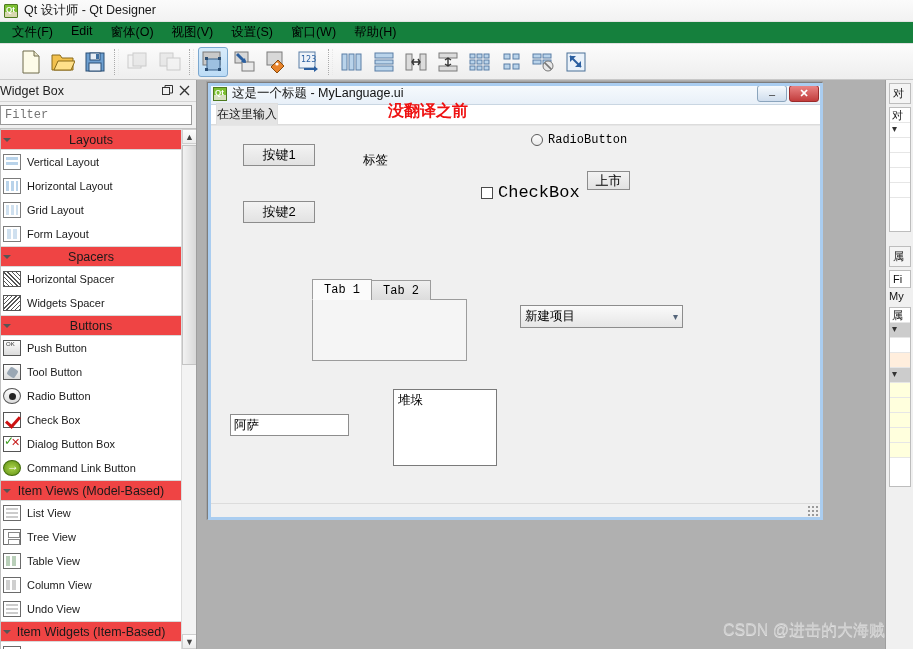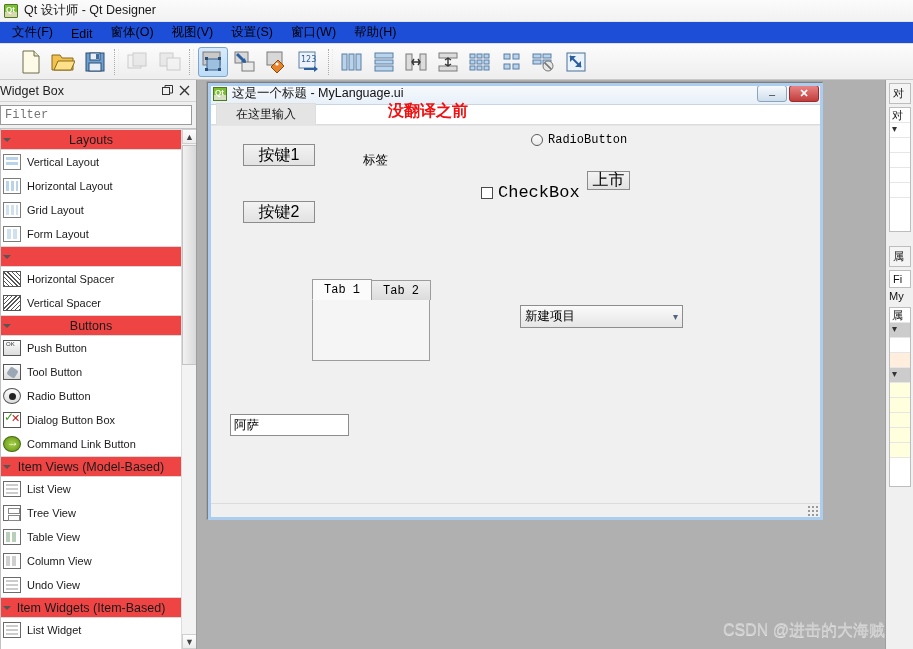--- a/index.html
+++ b/index.html
@@ -32,21 +32,21 @@
   .qt-logo::after {
     content: "Qt"; position: absolute; left: 1px; top: -2px;
     font-size: 8px; color: #fff; font-family: "Liberation Sans", sans-serif;
     font-weight: bold; line-height: 14px;
   }
   .title-text { font-size: 12.5px; color: #1a1a1a; white-space: nowrap; }
 
   
   .menubar {
     position: absolute; left: 0; top: 22px; width: 913px; height: 22px;
-    background: #1d4ed8; display: flex; align-items: flex-end;
+    background: #15803d; display: flex; align-items: flex-start;
     padding-left: 3px; border-bottom: 1px solid #e0e0e0;
   }
   .menu-item {
     font-size: 12.5px; color: #000; padding: 2px 9px; white-space: nowrap;
     cursor: default;
   }
 
   
   .toolbar {
     position: absolute; left: 0; top: 44px; width: 913px; height: 36px;
@@ -243,21 +243,21 @@
     background: linear-gradient(#e98484,#c23c3c);
     border-color: #9b2b2b; color: #fff; font-weight: bold;
   }
   .fw-menubar {
     height: 20px; background: #fff; border-bottom: 1px solid #dcdcdc;
     display: flex; align-items: center; padding-left: 8px; flex: none;
     position: relative;
   }
   .fw-menu-typehere {
     font-size: 12px; background: #e4e4e4; color: #111;
-    padding: 2px 19px; border: 1px solid #dedede;
+    padding: 2px 0; border: 1px solid #dedede;
   }
   .fw-redtext {
     position: absolute; left: 180px; top: -4px;
     font-size: 16px; color: #ee1111; font-weight: bold;
     white-space: nowrap;
   }
   .fw-body {
     flex: 1; position: relative; background: #f0f0f0;
     background-image:
       radial-gradient(circle, #b9b9b9 0.6px, transparent 0.7px);
@@ -278,21 +278,21 @@
     position: absolute; left: 0; top: 0; width: 615px; height: 437px;
     border: 3px solid #aacdf0; pointer-events: none;
   }
 
   
   .w { position: absolute; }
   .qbtn {
     background: linear-gradient(#f3f3f3,#e2e2e2);
     border: 1px solid #8c8c8c;
     display: flex; align-items: center; justify-content: center;
-    font-size: 16px; color: #000;
+    font-size: 13px; color: #000;
   }
   .qlabel { font-size: 12.5px; color: #000; white-space: nowrap; }
   .qradio { display: flex; align-items: center; }
   .qradio .bullet {
     width: 12px; height: 12px; border: 1px solid #5b5b5b;
     border-radius: 50%; background: linear-gradient(#fdfdfd,#eaeaea);
     margin-right: 5px; flex: none;
   }
   .qradio .txt {
     font-family: "Liberation Mono", monospace; font-size: 12px; color: #000;
@@ -572,45 +572,50 @@
         <span class="wb-row-icon ic-grid"></span>
         <span class="wb-row-label">Grid Layout</span>
       </div>
       <div class="wb-row">
         <span class="wb-row-icon ic-form"></span>
         <span class="wb-row-label">Form Layout</span>
       </div>
 
       <div class="wb-group">
         <span class="wb-group-arrow"></span>
+        <span class="wb-group-label">Spacers</span>
       </div>
       <div class="wb-row">
         <span class="wb-row-icon ic-hspacer"></span>
         <span class="wb-row-label">Horizontal Spacer</span>
       </div>
       <div class="wb-row">
         <span class="wb-row-icon ic-vspacer"></span>
-        <span class="wb-row-label">Vertical Spacer</span>
+        <span class="wb-row-label">Widgets Spacer</span>
       </div>
 
       <div class="wb-group">
         <span class="wb-group-arrow"></span>
         <span class="wb-group-label">Buttons</span>
       </div>
       <div class="wb-row">
         <span class="wb-row-icon ic-push"></span>
         <span class="wb-row-label">Push Button</span>
       </div>
       <div class="wb-row">
         <span class="wb-row-icon ic-tool"></span>
         <span class="wb-row-label">Tool Button</span>
       </div>
       <div class="wb-row">
         <span class="wb-row-icon ic-radio"></span>
         <span class="wb-row-label">Radio Button</span>
+      </div>
+      <div class="wb-row">
+        <span class="wb-row-icon ic-check"></span>
+        <span class="wb-row-label">Check Box</span>
       </div>
       <div class="wb-row">
         <span class="wb-row-icon ic-dlgbox"></span>
         <span class="wb-row-label">Dialog Button Box</span>
       </div>
       <div class="wb-row">
         <span class="wb-row-icon ic-cmdlink"></span>
         <span class="wb-row-label">Command Link Button</span>
       </div>
 
@@ -685,35 +690,36 @@
 
         <div class="w qcheck" style="left:273px; top:57px;">
           <span class="box"></span>
           <span class="txt">CheckBox</span>
         </div>
 
         <div class="w qbtn" style="left:379px; top:45px; width:43px; height:19px;">上市</div>
 
         <div class="w qbtn" style="left:35px; top:75px; width:72px; height:22px;">按键2</div>
 
-        <div class="w qtabs" style="left:104px; top:153px; width:118px;">
+        <div class="w qtabs" style="left:104px; top:153px; width:155px;">
           <div class="qtab-bar">
             <div class="qtab sel">Tab 1</div>
             <div class="qtab">Tab 2</div>
           </div>
           <div class="qtab-page"></div>
         </div>
 
         <div class="w qcombo" style="left:312px; top:179px; width:163px; height:23px;">
           <span class="cval">新建项目</span>
           <span class="carrow">▾</span>
         </div>
 
         <div class="w qline" style="left:22px; top:288px; width:119px; height:22px;">阿萨</div>
 
+        <div class="w qtext" style="left:185px; top:263px; width:104px; height:77px;">堆垛</div>
 
       </div>
 
       <div class="fw-statusbar">
         <div class="fw-grip"></div>
       </div>
 
       <div class="fw-outer-sel"></div>
     </div>
   </div>

